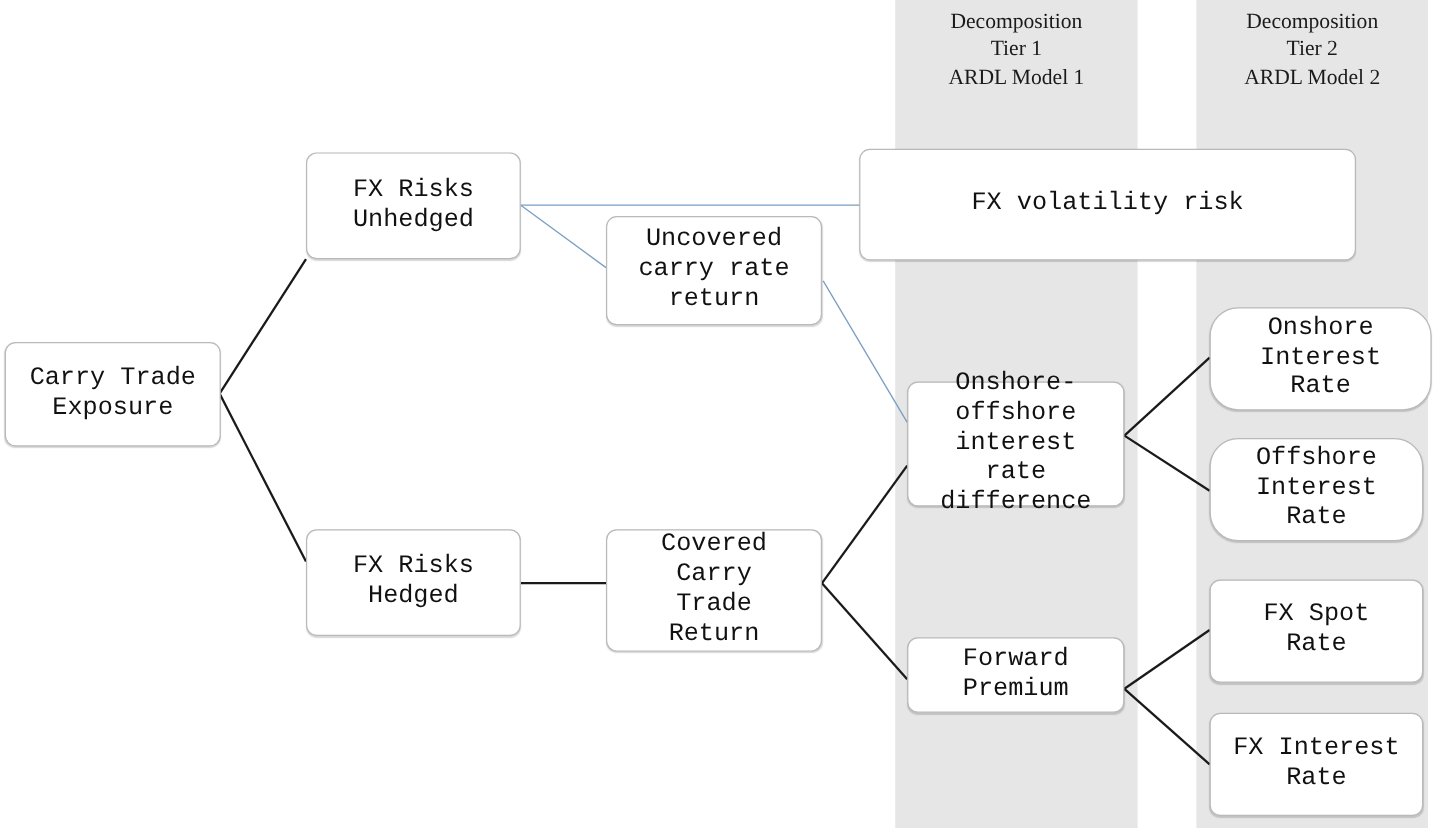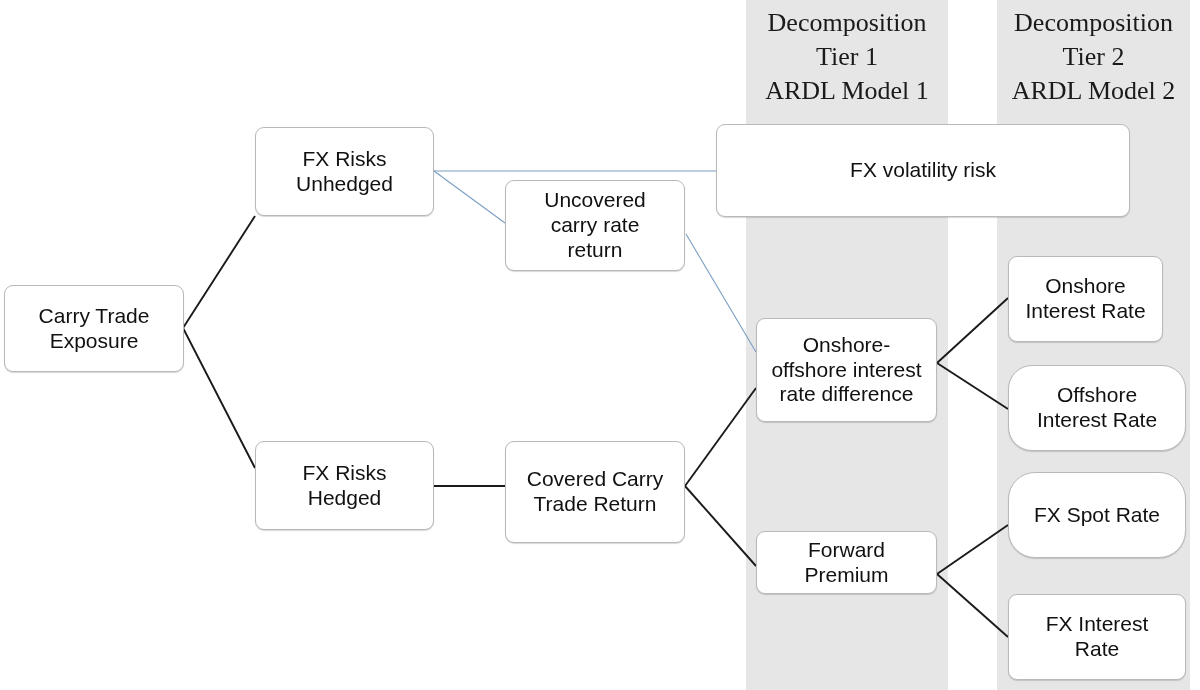--- a/index.html
+++ b/index.html
@@ -17,21 +17,21 @@
   }
   .band {
     position: absolute;
     background: #e6e6e6;
     top: 0;
   }
   .band-label {
     position: absolute;
     text-align: center;
     color: #1a1a1a;
-    font-size: 26px;
+    font-size: 18px;
     line-height: 1.30;
     font-family: "Liberation Serif", "DejaVu Serif", serif;
     white-space: pre-line;
   }
   svg.links {
     position: absolute;
     left: 0;
     top: 0;
     width: 1200px;
     height: 690px;
@@ -44,23 +44,23 @@
     border: 1px solid #b9b9b9;
     border-radius: 9px;
     box-shadow: 0 1px 1px rgba(0,0,0,0.16);
     display: flex;
     align-items: center;
     justify-content: center;
     text-align: center;
     color: #111111;
     font-size: 21px;
     line-height: 1.18;
-    font-family: Liberation Sans, sans-serif;
+    font-family: Liberation Mono, monospace;
     white-space: pre-line;
-    padding: 2px 6px;
+    padding: 2px 18px;
   }
 </style>
 </head>
 <body>
 
 <div id="canvas">
   <div id="bands-layer">
       <div class="band" style="left: 746px; top: 0px; width: 202px; height: 690px; background: rgb(230, 230, 230);"></div>
       <div class="band-label" style="left: 746px; top: 6px; width: 202px;">Decomposition
 Tier 1
@@ -95,21 +95,21 @@
 carry rate
 return</div>
       <div class="node" style="left: 505px; top: 441px; width: 180px; height: 102px;">Covered Carry
 Trade Return</div>
       <div class="node" style="left: 716px; top: 124px; width: 414px; height: 93px;">FX volatility risk</div>
       <div class="node" style="left: 756px; top: 318px; width: 181px; height: 104px;">Onshore-
 offshore interest
 rate difference</div>
       <div class="node" style="left: 756px; top: 531px; width: 181px; height: 63px;">Forward
 Premium</div>
-      <div class="node" style="left: 1008px; top: 256px; width: 155px; height: 86px;">Onshore
+      <div class="node" style="left: 1008px; top: 256px; width: 185px; height: 86px; border-radius: 24px;">Onshore
 Interest Rate</div>
       <div class="node" style="left: 1008px; top: 365px; width: 178px; height: 86px; border-radius: 24px;">Offshore
 Interest Rate</div>
-      <div class="node" style="left: 1008px; top: 472px; width: 178px; height: 86px; border-radius: 27px;">FX Spot Rate</div>
+      <div class="node" style="left: 1008px; top: 483px; width: 178px; height: 86px;">FX Spot Rate</div>
       <div class="node" style="left: 1008px; top: 594px; width: 178px; height: 86px;">FX Interest
 Rate</div>
     </div>
 </div>
 
 </body></html>

